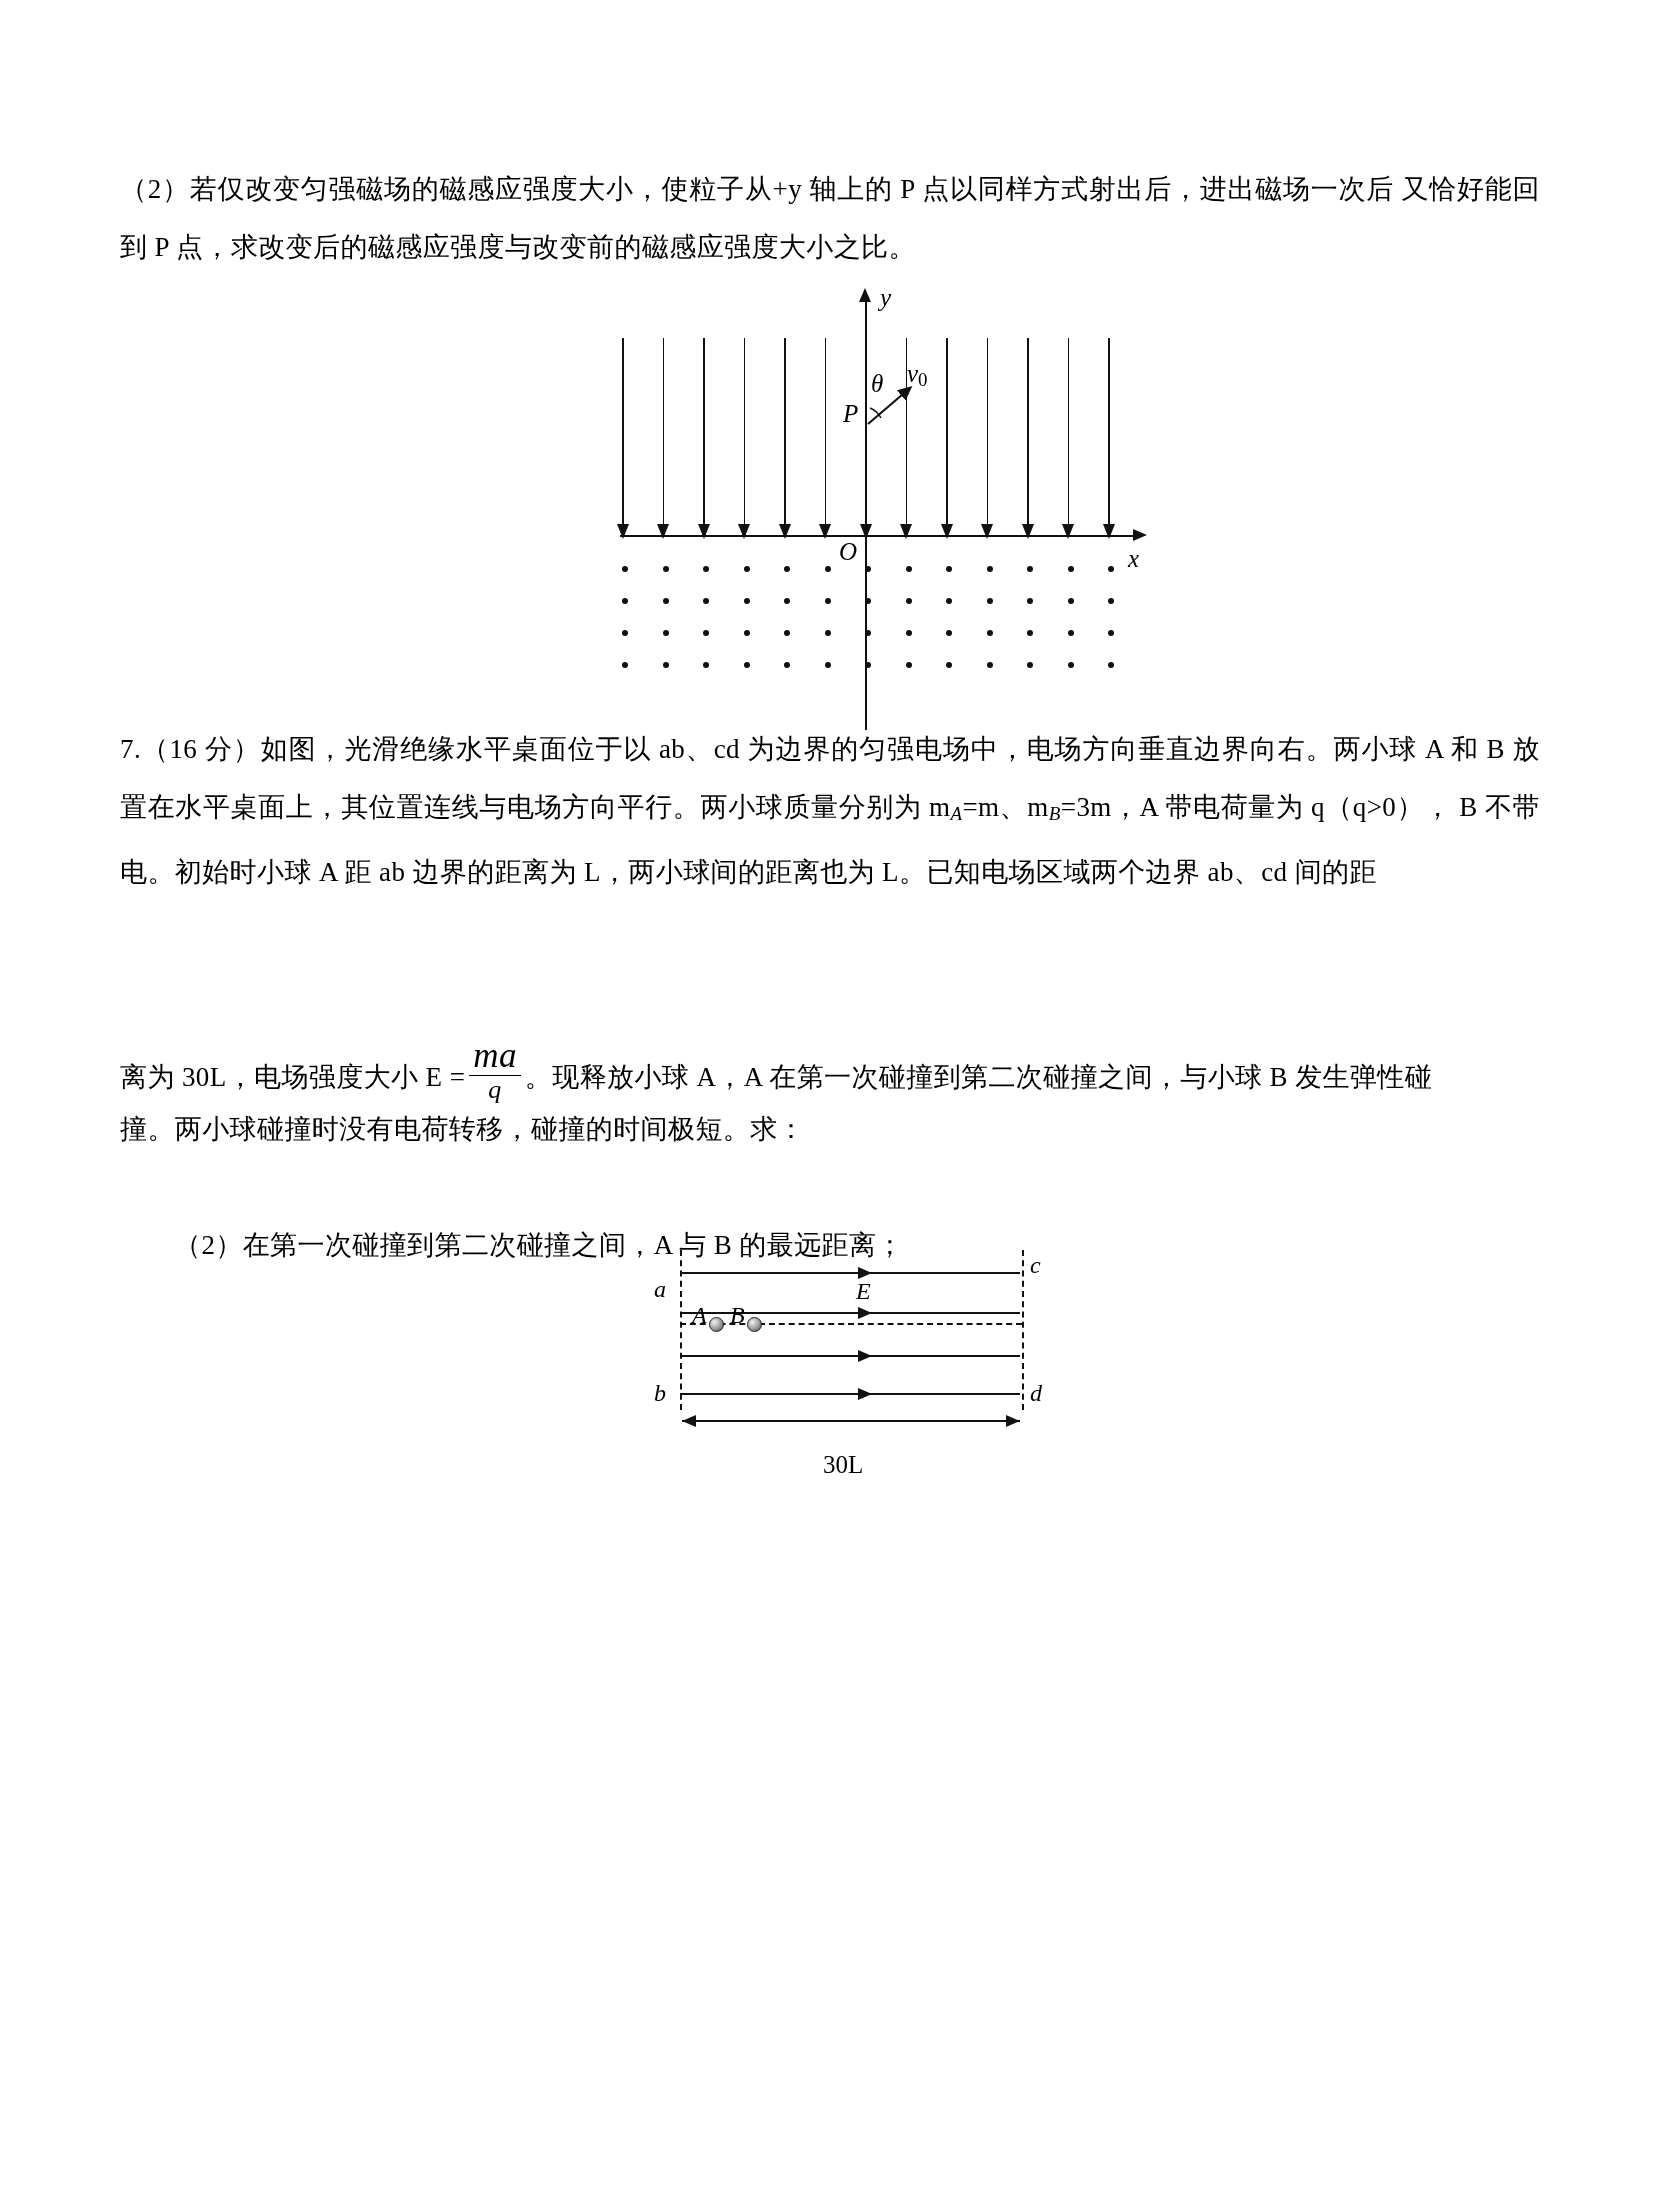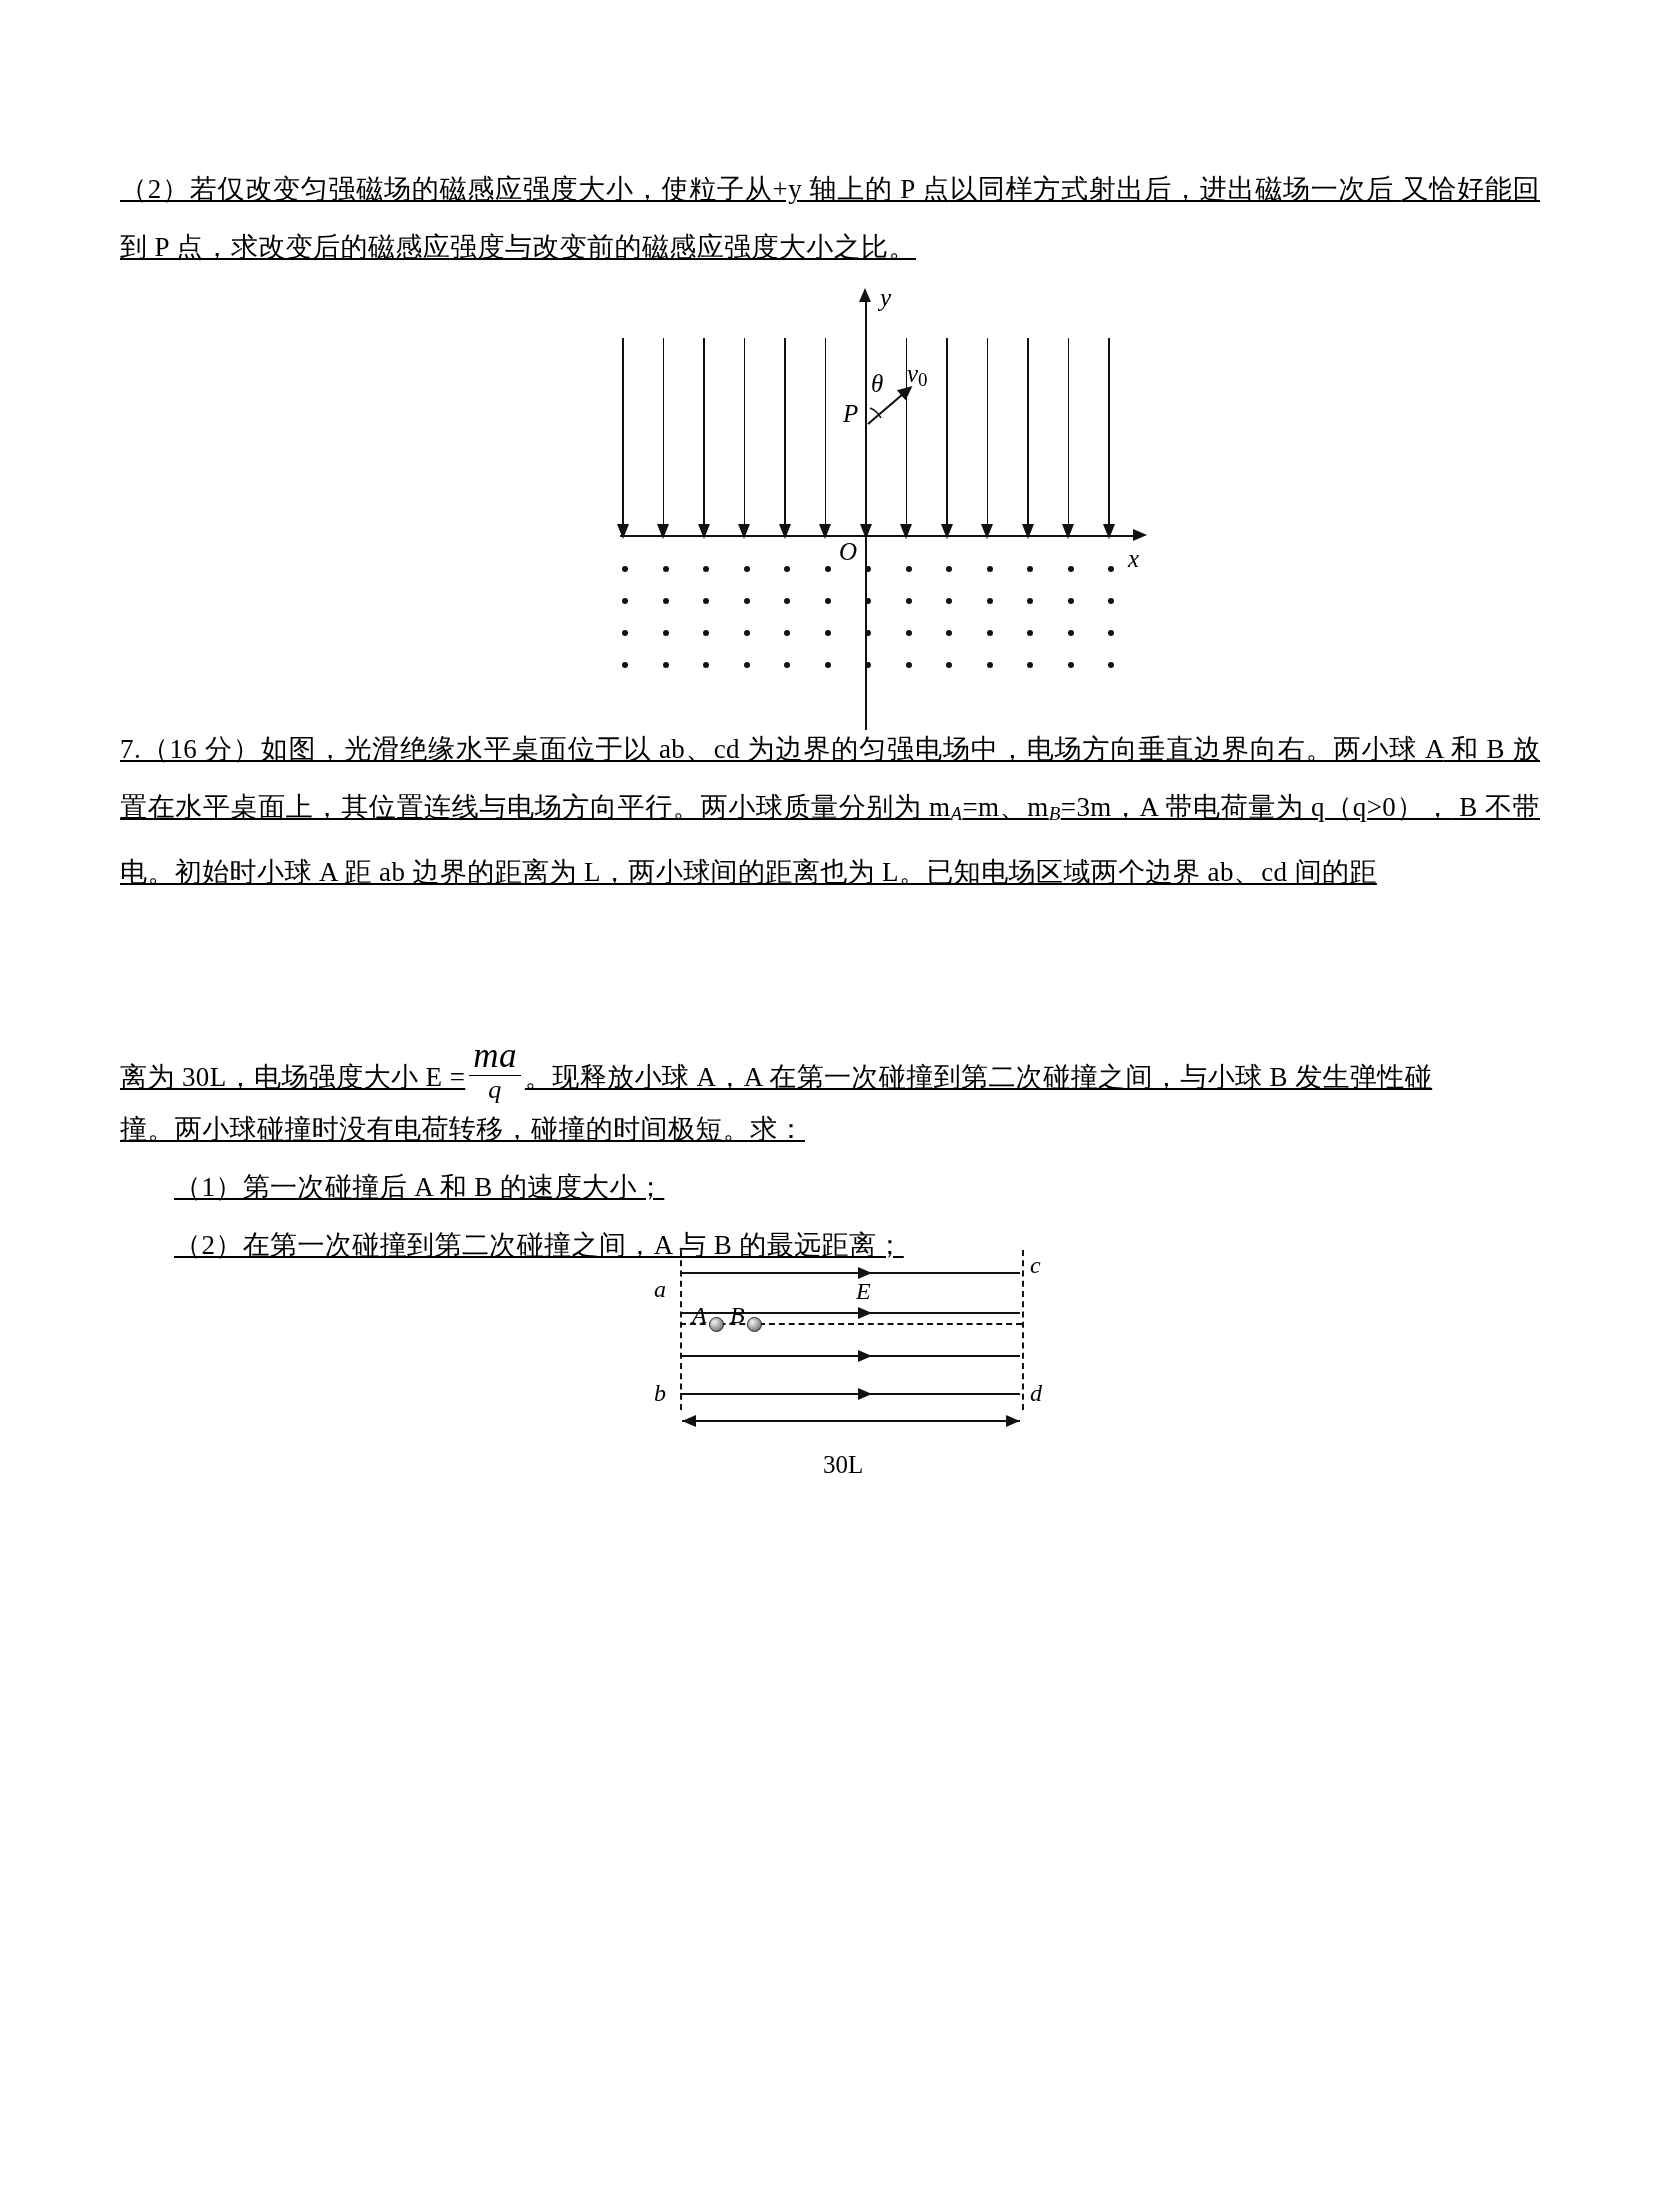--- a/index.html
+++ b/index.html
@@ -16,21 +16,20 @@
     left:0; top:0;
     width:1654px; height:2205px;
   }
   
   .para {
     position:absolute;
     font-size:27px;
     line-height:58px;
     letter-spacing:0.4px;
     text-align:justify;
-    text-decoration:underline;
   }
   .cn { font-family:"Liberation Serif", serif; }
   .ital { font-style:italic; font-family:"Liberation Serif", serif; }
   .sub { font-size:19px; vertical-align:-4px; font-style:italic; }
   .subn { font-size:19px; vertical-align:-4px; font-style:normal; }
 
   #q14b { left:120px; top:160px; width:1420px; }
   #q15a { left:120px; top:720px; width:1420px; }
   #q15line4 { left:120px; top:1040px; width:1420px; }
   #q15i1 { left:120px; top:1100px; width:1420px; }
@@ -314,23 +313,20 @@
   </div>
 
   <div class="para cn" id="q15line4">
     <span>离为 30L，电场强度大小 E =</span><span class="frac"><span class="num">ma</span><span class="den">q</span></span><span>。现释放小球 A，A 在第一次碰撞到第二次碰撞之间，与小球 B 发生弹性碰</span>
   </div>
 
   <div class="para cn" id="q15i1">
     <span>撞。两小球碰撞时没有电荷转移，碰撞的时间极短。求：</span>
   </div>
 
-  <div class="para cn" id="q15i2">
-    <span class="indent"></span><span>（1）第一次碰撞后 A 和 B 的速度大小；</span>
-  </div>
 
   <div class="para cn" id="q15i3">
     <span class="indent"></span><span>（2）在第一次碰撞到第二次碰撞之间，A 与 B 的最远距离；</span>
   </div>
 
 
   <div id="fig2">
 
     <div class="vdash" style="left:30px;"></div>
     <div class="vdash" style="left:372px;"></div>

